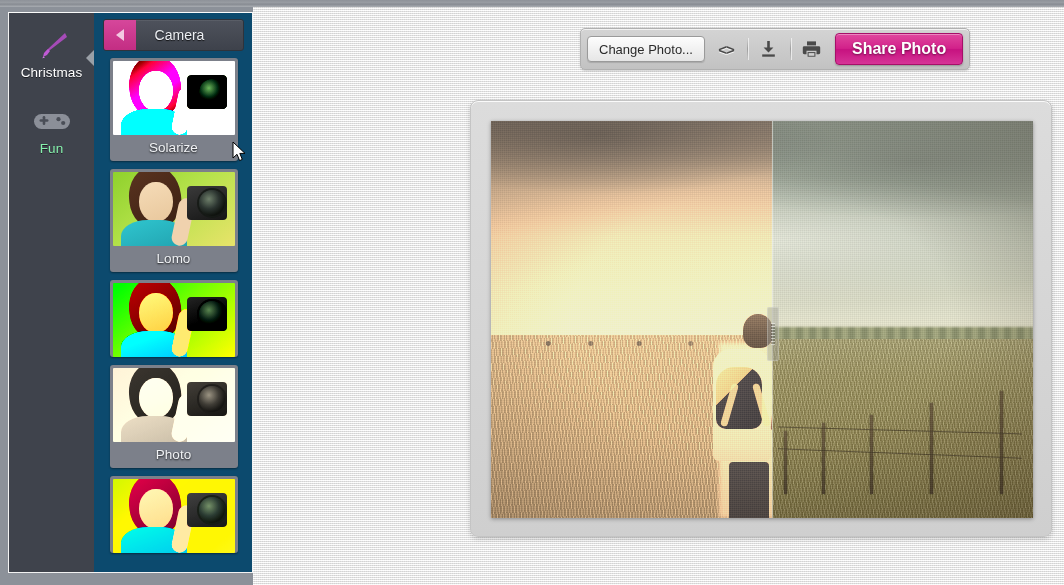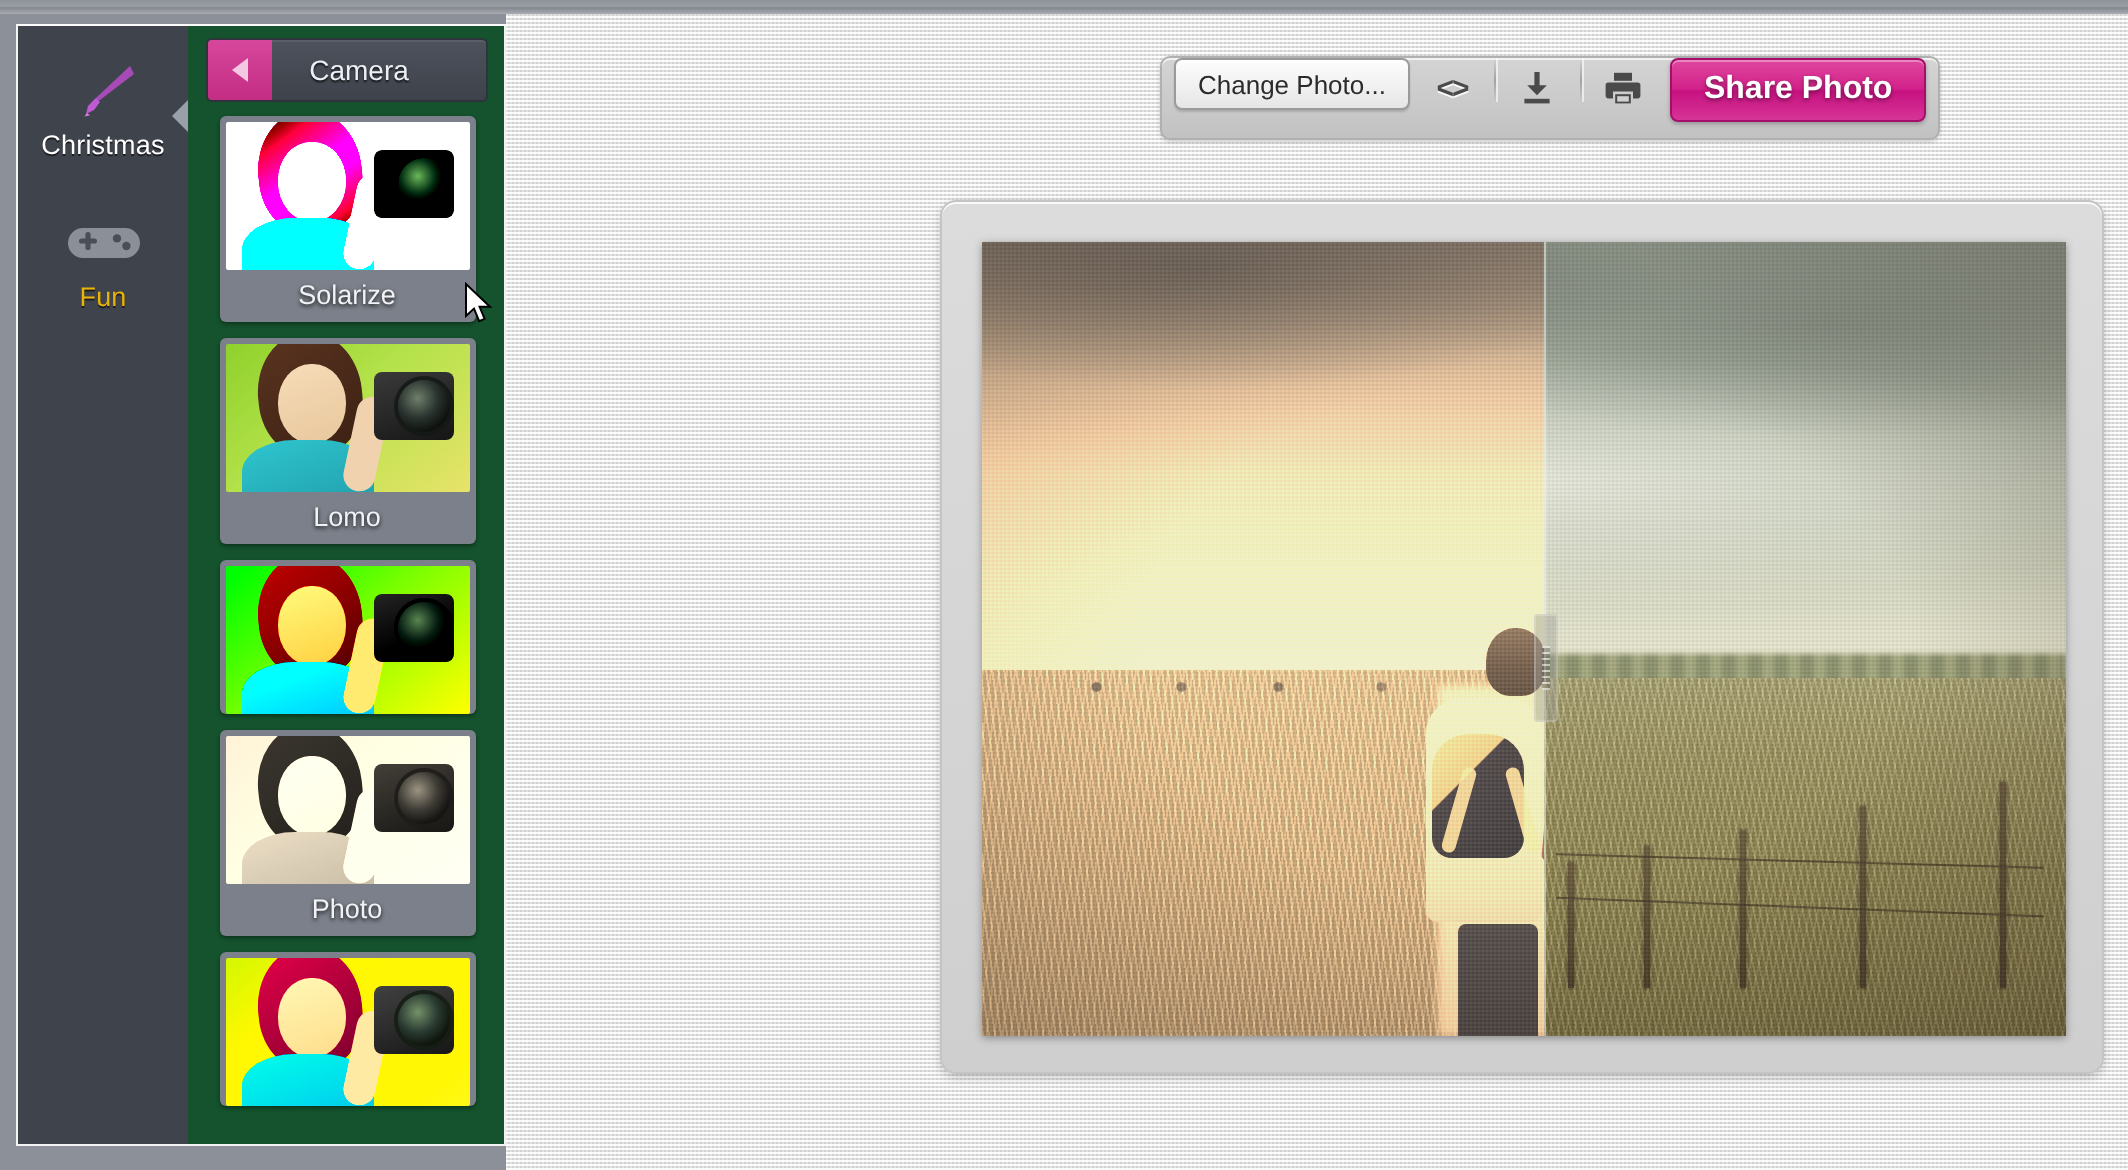--- a/index.html
+++ b/index.html
@@ -63,21 +63,21 @@
     cursor: pointer;
     user-select: none;
   }
   .cat .cat-icon {
     height: 36px;
     display: flex; align-items: center; justify-content: center;
     margin-bottom: 2px;
   }
   .cat .cat-label {
     font-size: 13.5px;
-    color: #eab308;
+    color: #86efac;
     letter-spacing: .1px;
     text-shadow: 0 1px 0 rgba(0,0,0,.55);
   }
   .cat.active .cat-label { color: #ffffff; }
   .cat.seasonal .cat-label { color: #4ed34e; }
   
   #rail-notch {
     position: absolute;
     right: -1px; top: 36px;
     width: 0; height: 0;
@@ -85,21 +85,21 @@
     border-bottom: 9px solid transparent;
     border-right: 9px solid #babfc6;
     opacity: .75;
   }
 
   
   #filter-col {
     position: relative;
     flex: 1 1 auto;
     height: 100%;
-    background: #14532d;
+    background: #0c4a6e;
     padding: 6px 8px 0 9px;
     overflow: hidden;
   }
 
   
   #filter-header {
     position: relative;
     height: 32px;
     background: linear-gradient(to bottom, #4e525c 0%, #3e424b 100%);
     border: 1px solid #2f333b;
@@ -190,21 +190,21 @@
 
   
   #toolbar {
     position: absolute;
     left: 580px; top: 28px;
     height: 42px;
     background: linear-gradient(to bottom, #d4d4d4 0%, #c2c2c2 100%);
     border: 1px solid #b0b0b0;
     border-radius: 5px;
     box-shadow: 0 1px 2px rgba(0,0,0,.18), inset 0 1px 0 rgba(255,255,255,.7);
-    display: flex; align-items: flex-start;
+    display: flex; align-items: center;
     padding: 0 6px;
     gap: 6px;
   }
   #change-photo {
     height: 26px;
     padding: 0 11px;
     font-size: 13px;
     font-family: "Liberation Sans", sans-serif;
     color: #2b2b2b;
     background: linear-gradient(to bottom, #fdfdfd 0%, #e6e6e6 100%);

